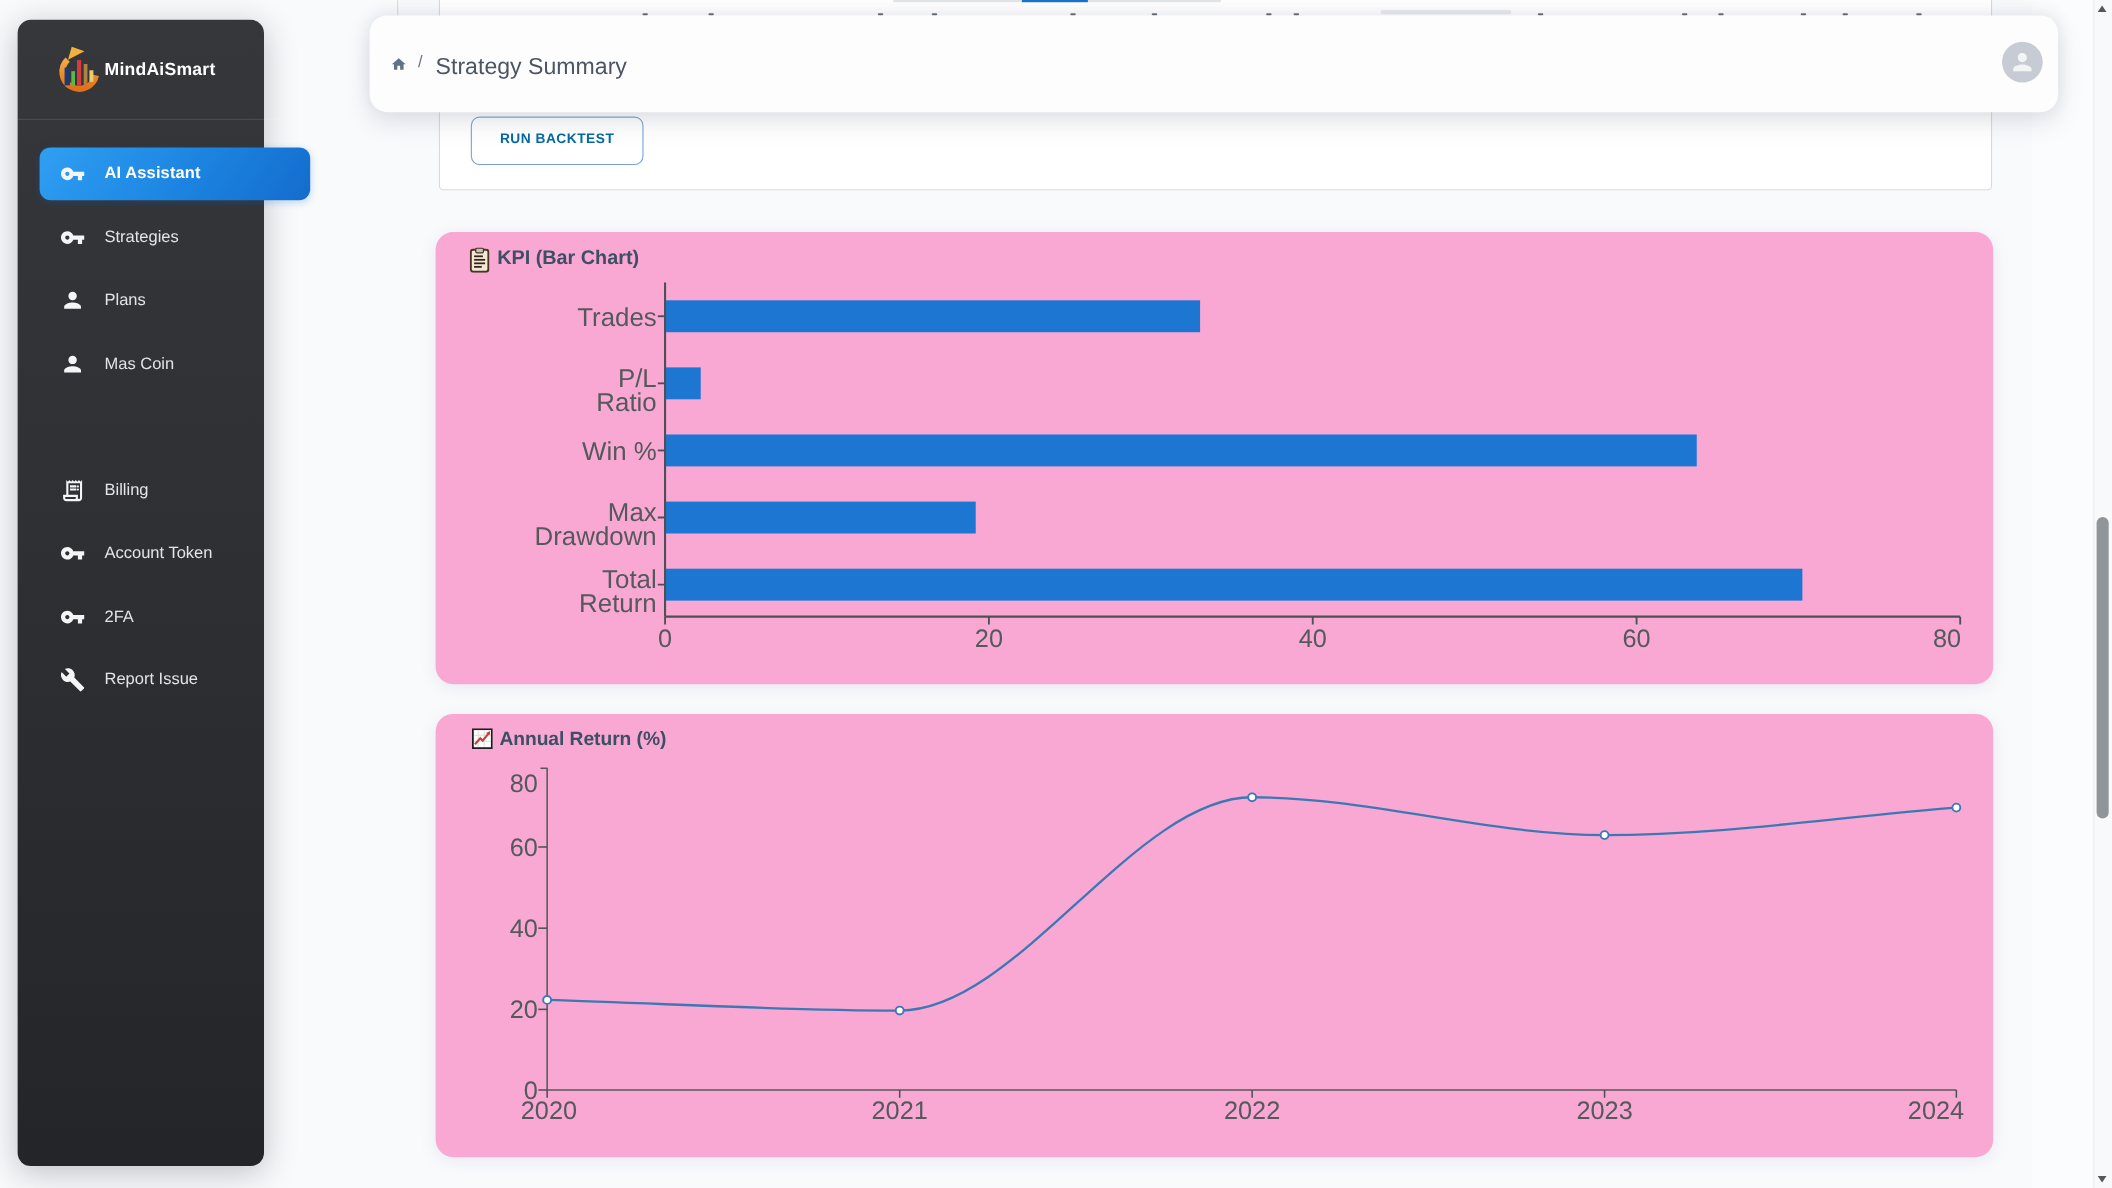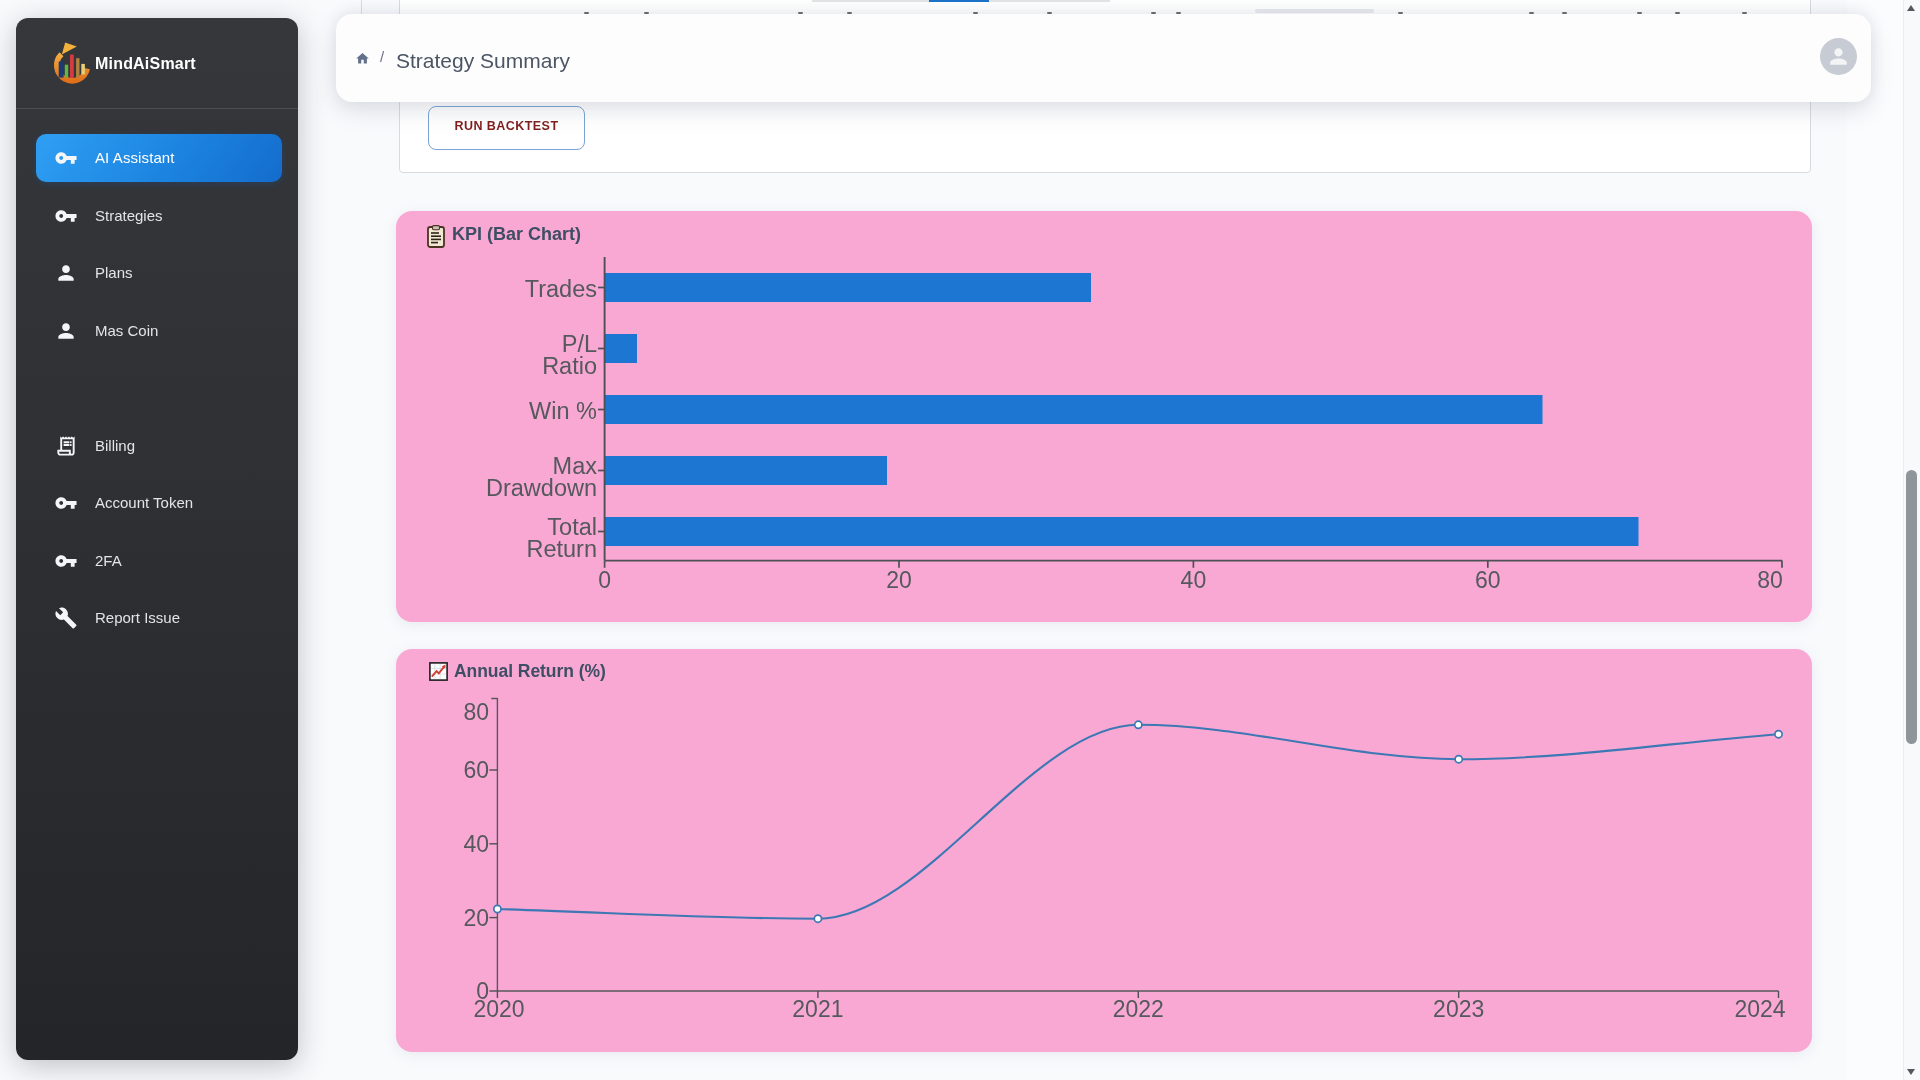--- a/index.html
+++ b/index.html
@@ -19,41 +19,41 @@
 
   
   #crumb { left:336px; top:14px; width:1535px; height:88px; background:#fdfdfe; border-radius:16px;
            box-shadow:0 9px 22px rgba(105,115,140,0.20), 0 -4px 14px rgba(110,120,145,0.10); z-index:3; }
   #crumbtxt { left:60px; top:35px; font-size:21px; color:#4b5563; }
   #crumbslash { left:44px; top:34px; font-size:15px; color:#6b7280; }
   #avatar { left:1484px; top:24px; width:37px; height:37px; border-radius:50%; background:#c7ccd4; }
 
   
   #runbtn { left:28px; top:111px; width:157px; height:44px; border:1px solid #79a3d6; border-radius:8px; padding-bottom:4px;
-            color:#7f1d1d; font-size:12.5px; font-weight:bold; letter-spacing:0.45px;
+            color:#0369a1; font-size:12.5px; font-weight:bold; letter-spacing:0.45px;
             display:flex; align-items:center; justify-content:center; background:#fff; }
 
   
   .card { background:#f9a8d4; border-radius:16px; box-shadow:0 3px 14px rgba(125,135,160,0.13); }
   #kpicard { left:396px; top:211px; width:1416px; height:411px; z-index:2; }
   #anncard { left:396px; top:649px; width:1416px; height:403px; z-index:2; }
   .ctitle { position:absolute; font-weight:bold; color:#3e4e64; font-size:17.5px; letter-spacing:-0.05px; }
 
   
-  #sidebar { left:16px; top:18px; width:282px; height:1042px; border-radius:12px; z-index:5;
+  #sidebar { left:16px; top:18px; width:224px; height:1042px; border-radius:12px; z-index:5;
              background:linear-gradient(180deg,#35373b 0%, #2e3034 45%, #232528 100%);
              box-shadow:0 6px 30px rgba(25,30,42,0.26); }
   #logotxt { left:79px; top:37px; font-size:16px; font-weight:bold; color:#fff; letter-spacing:0.2px; }
   #sidediv { left:0; top:90px; width:282px; height:1px; background:rgba(255,255,255,0.12); }
   .mitem { position:absolute; left:20px; width:246px; height:48px; border-radius:10px; }
   .mtext { position:absolute; left:59px; top:15px; font-size:15px; color:#e2e4e6; }
   .micon { position:absolute; left:30px; top:24px; transform:translate(-50%,-50%); }
   #active { background:linear-gradient(125deg,#2f9ff3 0%, #1c84e0 55%, #146ccd 100%);
             box-shadow:0 2px 7px rgba(20,100,200,0.22); }
-  #active .mtext { color:#fff; font-weight:normal; letter-spacing:0.1px; }
+  #active .mtext { color:#fff; font-weight:bold; letter-spacing:0.1px; }
 </style>
 </head>
 <body>
 
 <div class="abs" id="rightstrip"></div>
 <div class="abs" id="sbtrack"></div>
 <div class="abs" id="sbthumb"></div>
 <div class="abs sbarrow" style="left:1907px; top:5px; border-left:4.5px solid transparent; border-right:4.5px solid transparent; border-bottom:6px solid #54575b;"></div>
 <div class="abs sbarrow" style="left:1907px; top:1069px; border-left:4.5px solid transparent; border-right:4.5px solid transparent; border-top:6px solid #54575b;"></div>
 

